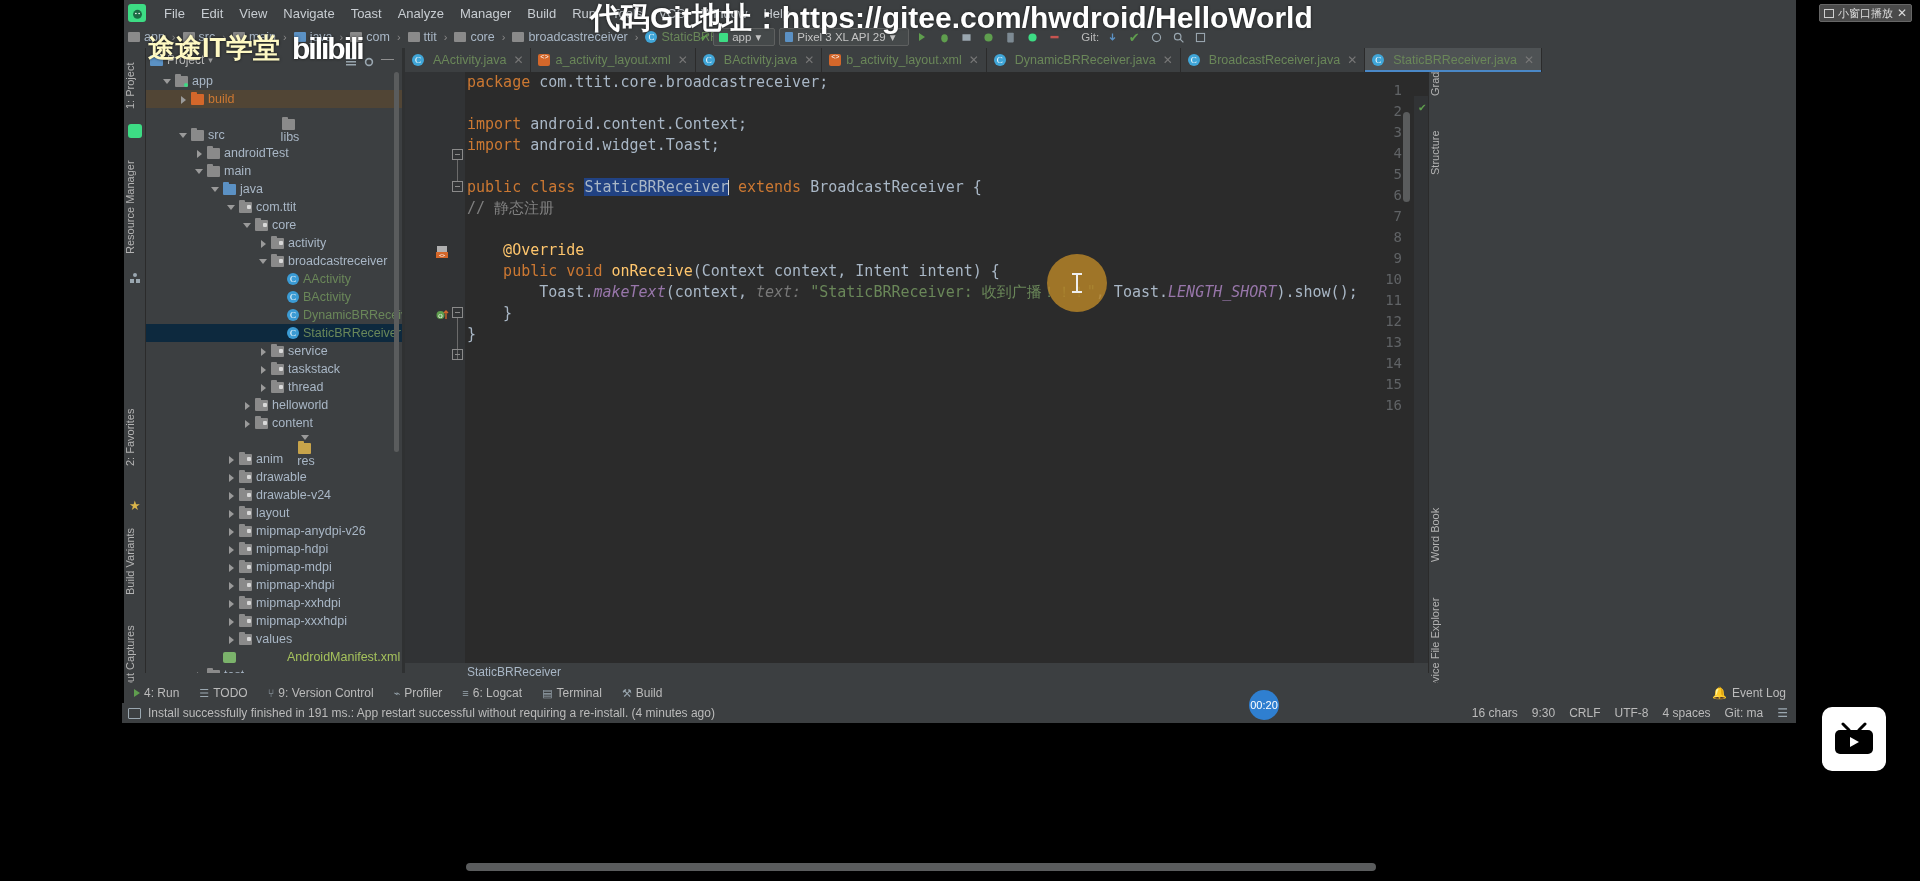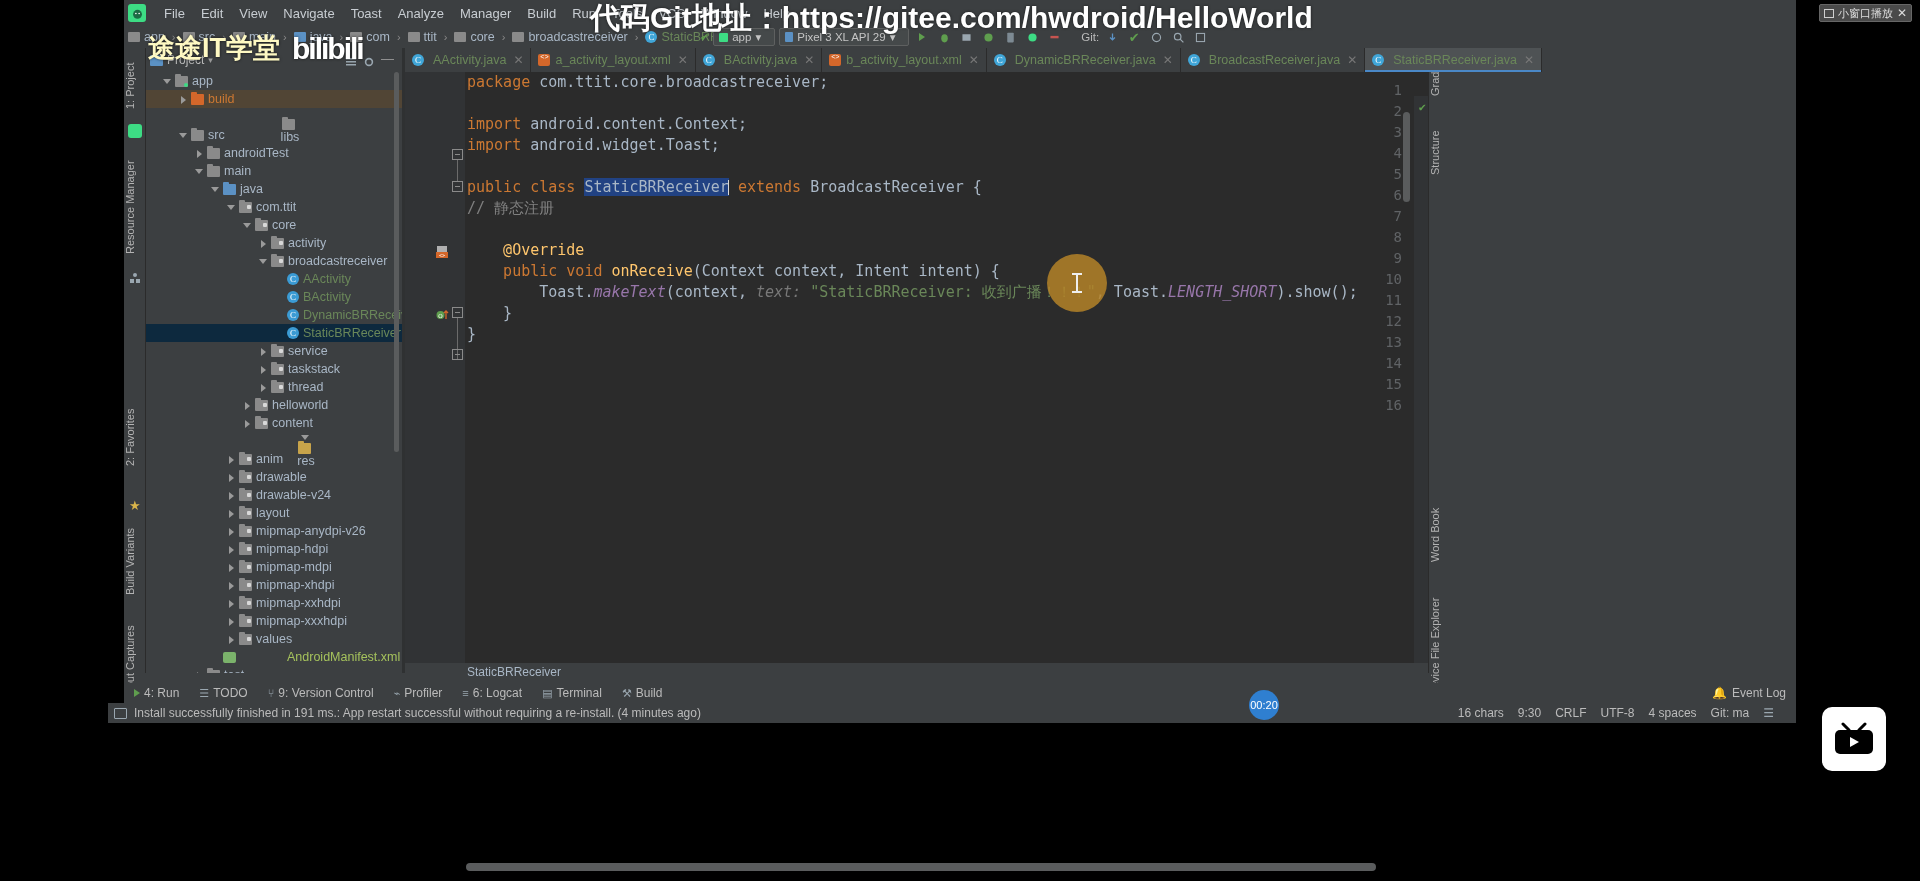--- a/index.html
+++ b/index.html
@@ -167,21 +167,21 @@
      font-size:12px; color:#a9b7c6; }
 
   
   .bottombar { position:absolute; left:124px; top:683px; width:1672px; height:20px;
      background:#3c3f41; display:flex; align-items:center; gap:0; }
   .bitem { display:flex; align-items:center; gap:4px; font-size:12px; color:#bbb;
      padding:0 10px; white-space:nowrap; cursor:default; }
   .play-tri { width:0; height:0; border-left:6px solid #5f9e4e; border-top:4px solid transparent;
      border-bottom:4px solid transparent; }
 
-  .statusbar { position:absolute; left:108px; top:703px; width:1672px; height:20px;
+  .statusbar { position:absolute; left:122px; top:703px; width:1672px; height:20px;
      background:#3c3f41; display:flex; align-items:center; }
   .smsg { font-size:12px; color:#bbb; padding-left:26px; white-space:nowrap; }
   .sright { position:absolute; right:6px; display:flex; align-items:center; gap:14px;
      font-size:12px; color:#bbb; white-space:nowrap; }
 
   .toast-timer { position:absolute; left:1249px; top:690px; width:30px; height:30px;
      border-radius:50%; background:#2f7fd0; color:#fff; font-size:11px;
      display:flex; align-items:center; justify-content:center; z-index:50;
      font-family:"Liberation Sans", sans-serif; }
 

